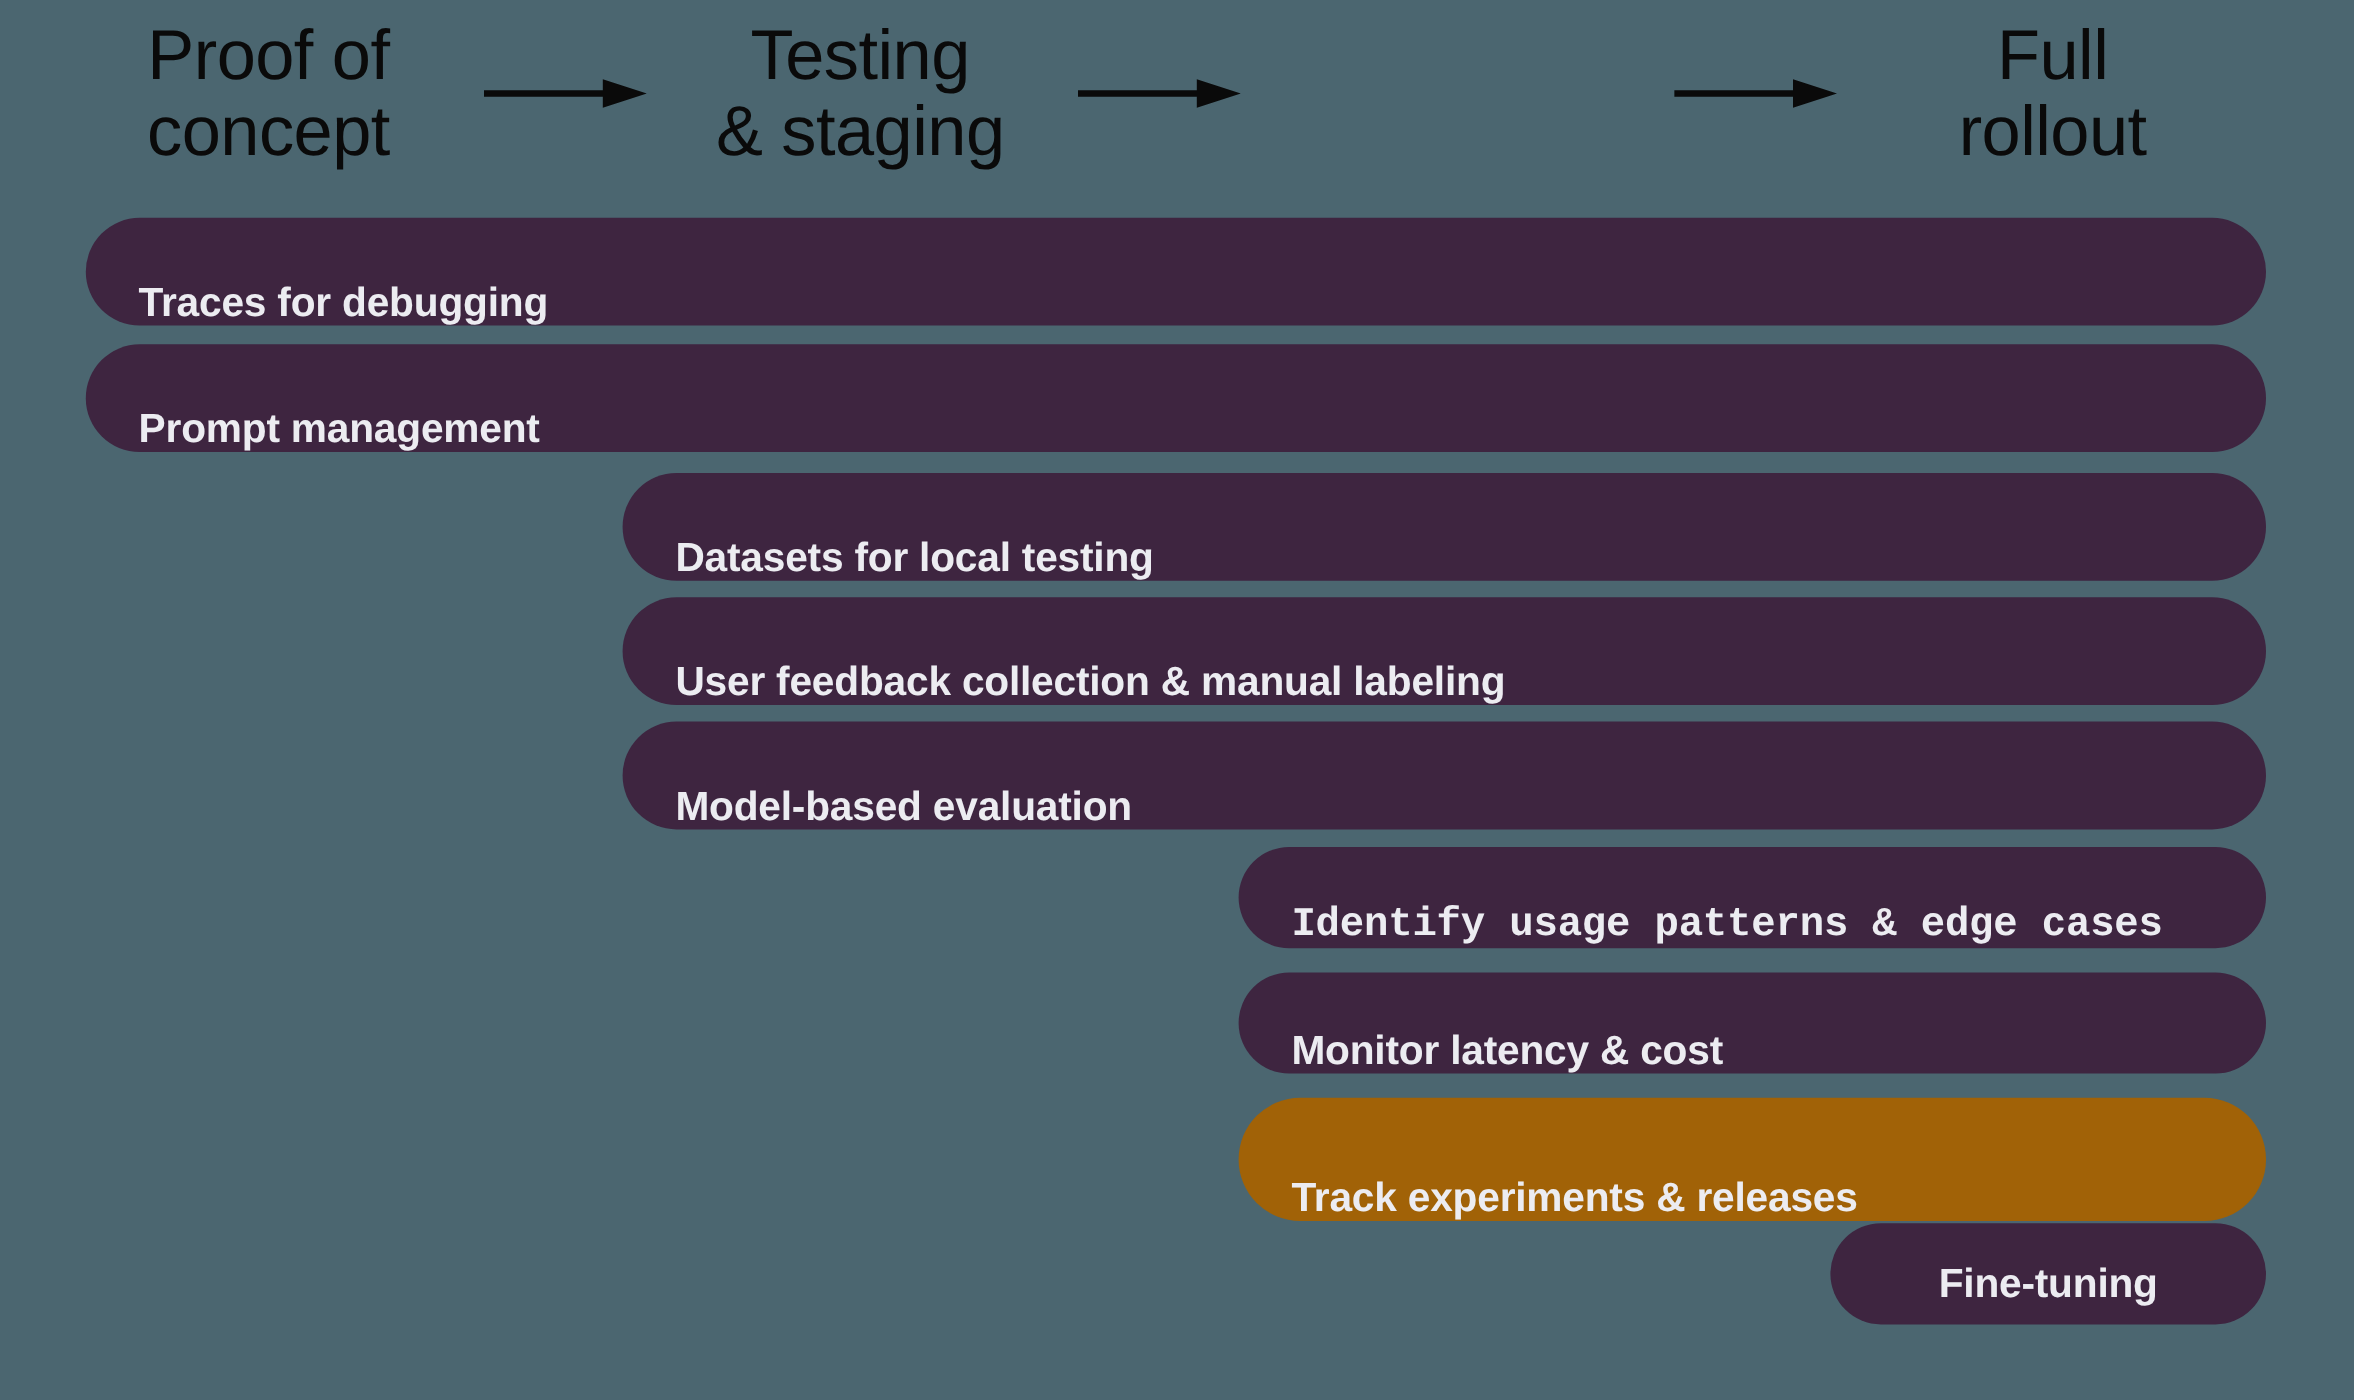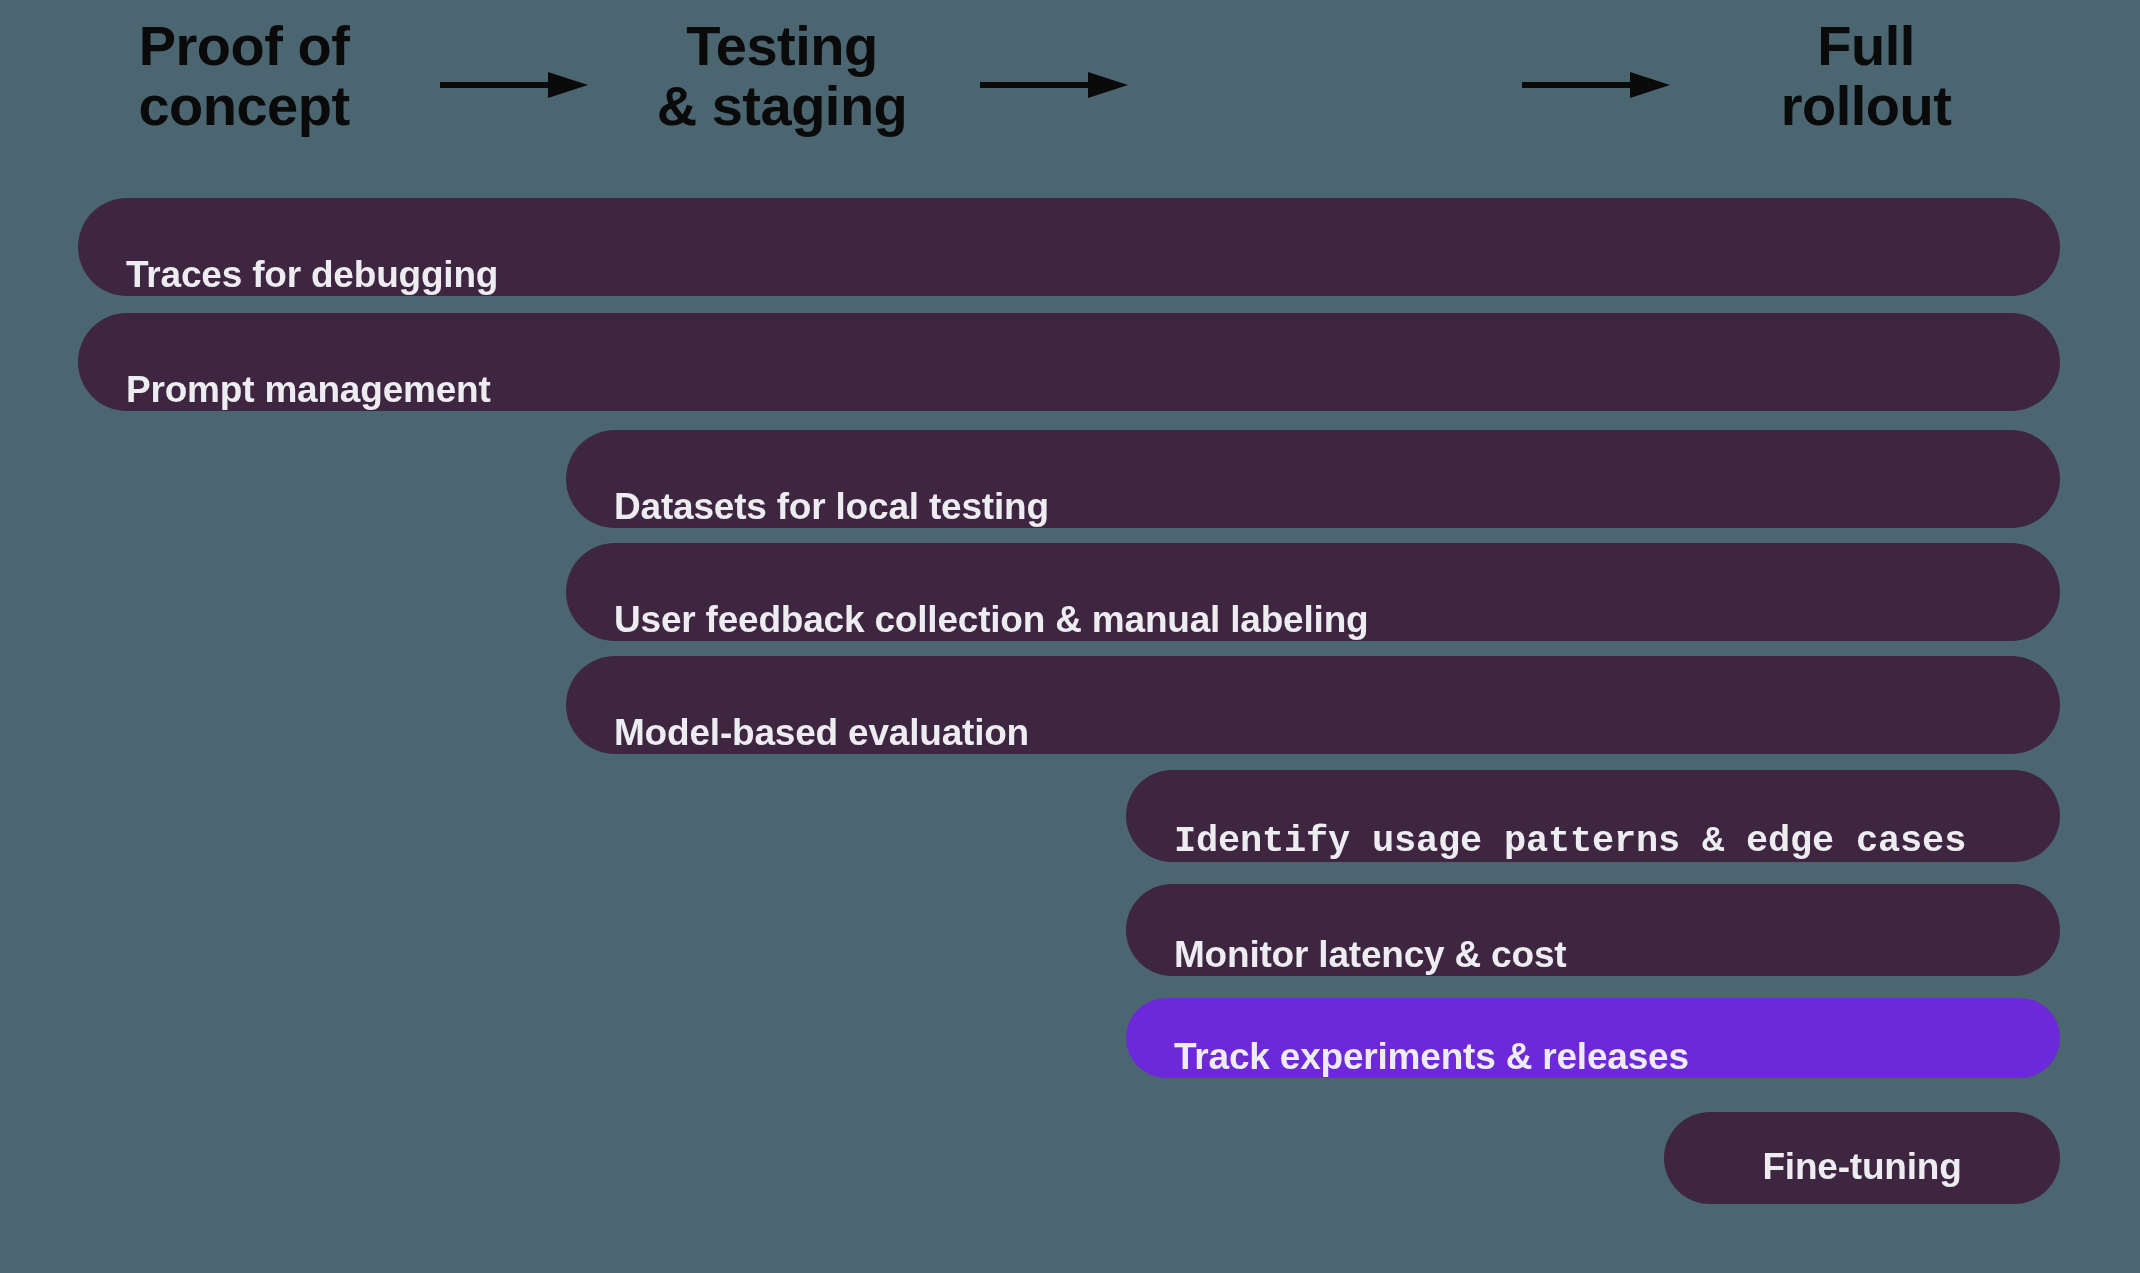--- a/index.html
+++ b/index.html
@@ -18,22 +18,22 @@
     position: relative;
     width: 2140px;
     height: 1273px;
   }
 
   
   .stage-label {
     position: absolute;
     top: 16px;
     color: #0a0a0a;
-    font-size: 56px;
-    font-weight: 700;
+    font-size: 64px;
+    font-weight: 400;
     line-height: 1.08;
     text-align: center;
     letter-spacing: -0.5px;
     white-space: pre-line;
   }
 
   .stage-arrow {
     position: absolute;
     top: 70px;
     height: 30px;
@@ -109,20 +109,20 @@
   </div>
   <div class="pill align-left" style="left: 566px; top: 656px; width: 1494px; height: 98px; background: rgb(62, 37, 64);">
     <span class="pill-label" style="color: rgb(236, 236, 241);">Model-based evaluation</span>
   </div>
   <div class="pill align-left" style="left: 1126px; top: 770px; width: 934px; height: 92px; background: rgb(62, 37, 64); font-family: Liberation Mono, monospace;">
     <span class="pill-label" style="color: rgb(236, 236, 241);">Identify usage patterns &amp; edge cases</span>
   </div>
   <div class="pill align-left" style="left: 1126px; top: 884px; width: 934px; height: 92px; background: rgb(62, 37, 64);">
     <span class="pill-label" style="color: rgb(236, 236, 241);">Monitor latency &amp; cost</span>
   </div>
-  <div class="pill align-left" style="left: 1126px; top: 998px; width: 934px; height: 80px; background: #6d28d9;">
+  <div class="pill align-left" style="left: 1126px; top: 998px; width: 934px; height: 112px; background: #a16207;">
     <span class="pill-label" style="color: rgb(236, 236, 241);">Track experiments &amp; releases</span>
   </div>
   <div class="pill align-center" style="left: 1664px; top: 1112px; width: 396px; height: 92px; background: rgb(62, 37, 64);">
     <span class="pill-label" style="color: rgb(236, 236, 241);">Fine-tuning</span>
   </div>
 
 </div>
 
 </body></html>

